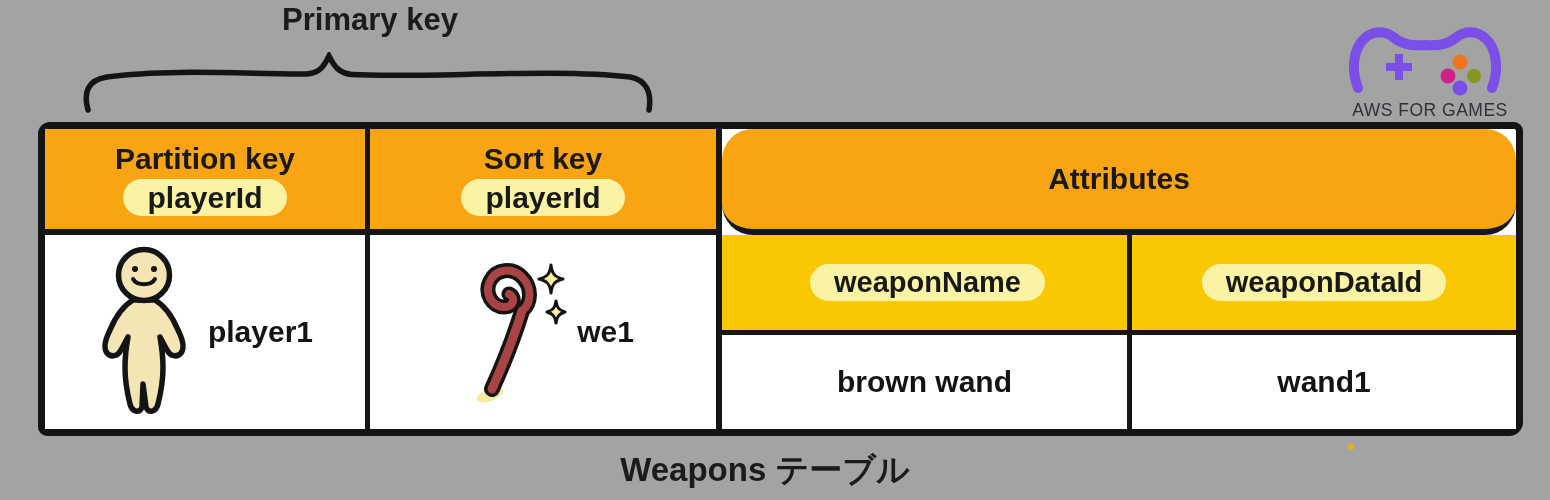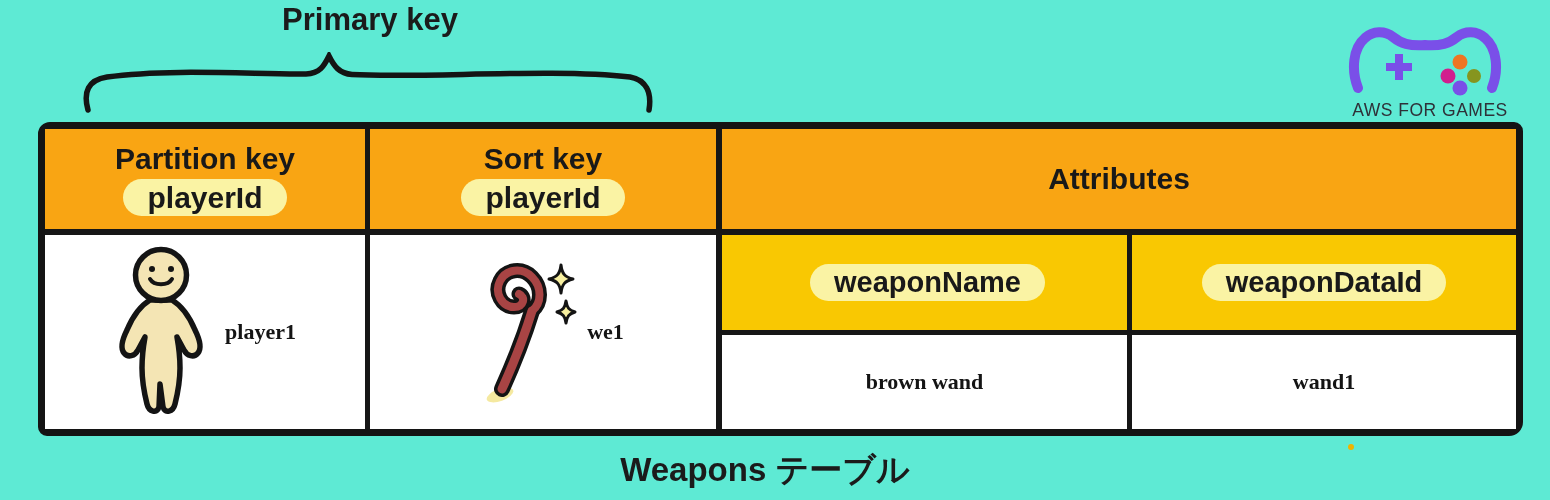--- a/index.html
+++ b/index.html
@@ -1,18 +1,18 @@
 <!DOCTYPE html>
 <html><head>
 <meta charset="utf-8">
 <style>
   * { margin:0; padding:0; box-sizing:border-box; }
   html,body { width:1550px; height:500px; background:#ffffff; overflow:hidden;
               font-family:"Liberation Sans", sans-serif; }
-  .stage { position:relative; width:1550px; height:500px; background:#5eead4; }
+  .stage { position:relative; width:1550px; height:500px; background:#a3a3a3; }
 
   
   .primary-key-label { position:absolute; left:170px; top:2px; width:400px;
       text-align:center; font-size:31px; font-weight:bold; color:#1b1b1b; }
   .brace { position:absolute; left:80px; top:52px; }
   .caption { position:absolute; left:445px; top:448px; width:640px;
       text-align:center; font-size:33px; font-weight:bold; color:#1b1b1b; }
 
   
   .logo { position:absolute; left:1324px; top:24px; width:212px; text-align:center; }
@@ -22,28 +22,28 @@
   .dtable { position:absolute; left:38px; top:122px; width:1485px; height:314px;
       background:#fff; border:7px solid #141414; border-radius:12px 9px 14px 9px;
       display:grid; grid-template-columns:325px 352px 410px 1fr;
       grid-template-rows:106px 100px auto; }
   .cell { display:flex; align-items:center; justify-content:center; }
   .hdr { flex-direction:column; background:#F9A513; gap:3px;
       font-size:30px; font-weight:bold; color:#191919; line-height:1.12;
       border-bottom:6px solid #161616; }
   .subhdr { background:#F9C802; border-bottom:5px solid #161616;
       font-size:29px; font-weight:bold; color:#191919; }
-  .val { font-family:Liberation Serif, serif; font-size:22px; font-weight:bold;
+  .val { font-family:Liberation Sans, sans-serif; font-size:30px; font-weight:bold;
       color:#141414; background:#fff; }
   .br5 { border-right:5px solid #161616; }
   .br6 { border-right:6px solid #161616; }
   .pill { background:#FAF3A4; border-radius:22px; padding:2px 24px; display:inline-block; }
   .c-part  { grid-column:1; grid-row:1; }
   .c-sort  { grid-column:2; grid-row:1; }
-  .c-attr  { grid-column:3/5; grid-row:1; }
+  .c-attr  { grid-column:3/5; grid-row:1;border-radius:31px; }
   .c-player{ grid-column:1; grid-row:2/4; gap:16px; background:#fff; }
   .c-weapon{ grid-column:2; grid-row:2/4;  background:#fff; }
   .c-an1 { grid-column:3; grid-row:2;padding-left:6px; }
   .c-an2 { grid-column:4; grid-row:2; }
   .c-av1 { grid-column:3; grid-row:3; }
   .c-av2 { grid-column:4; grid-row:3; }
 
   .stray-dot { position:absolute; left:1348px; top:444px; width:6px; height:6px;
       border-radius:50%; background:#F0B400; }
 </style>

